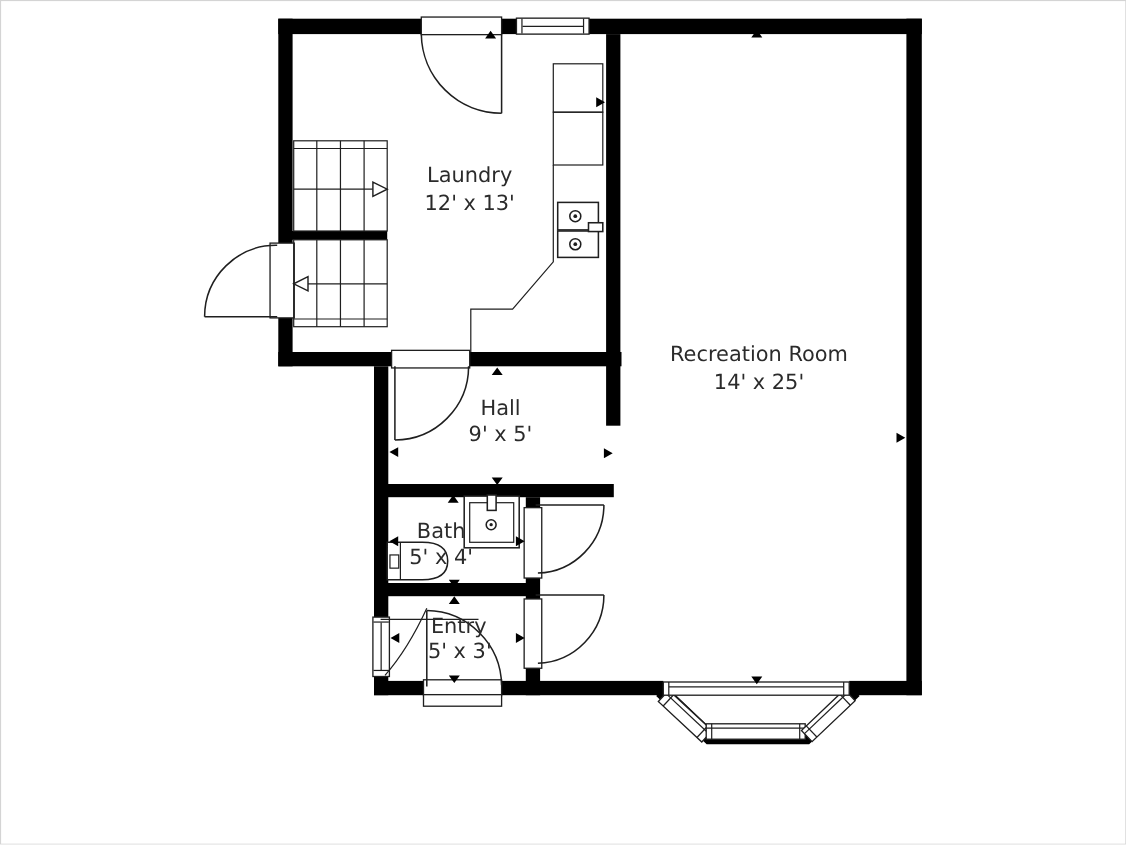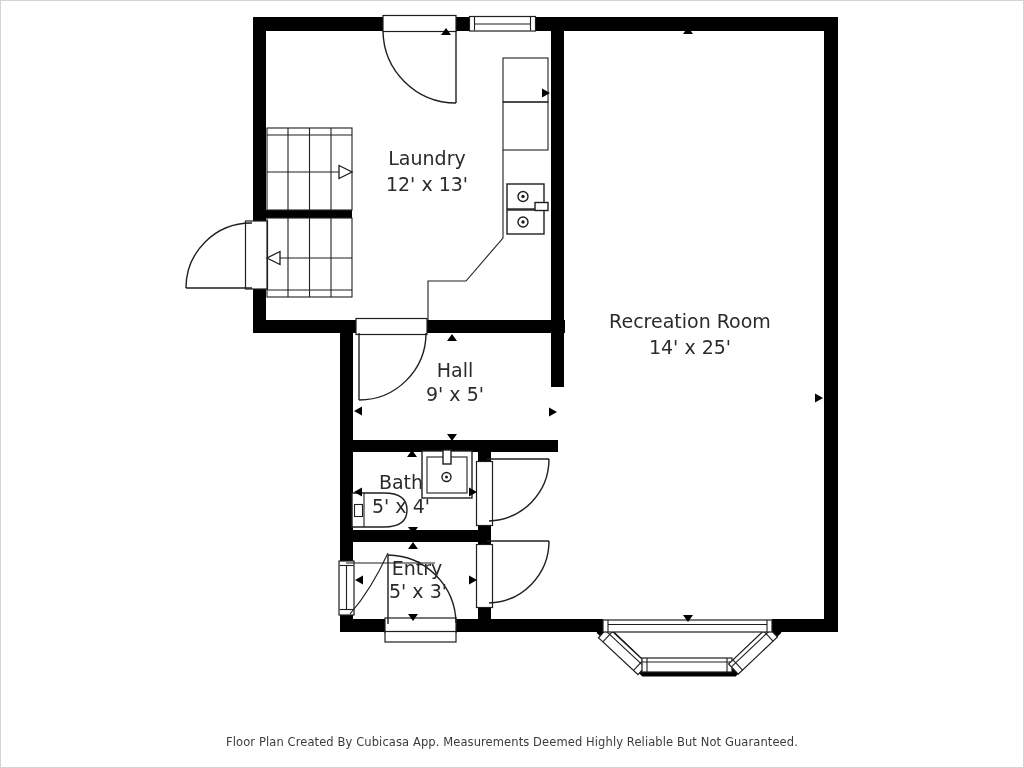--- a/index.html
+++ b/index.html
@@ -206,14 +206,13 @@
       <text class="room-dims" x="690" y="354">14' x 25'</text>
       <text class="room-name" x="455" y="377">Hall</text>
       <text class="room-dims" x="455" y="401">9' x 5'</text>
       <text class="room-name" x="401" y="489">Bath</text>
       <text class="room-dims" x="401" y="513">5' x 4'</text>
       <text class="room-name" x="417" y="575">Entry</text>
       <text class="room-dims" x="418" y="598">5' x 3'</text>
     </g>
   </svg>
 
-  <div class="footer">Floor Plan Created By Cubicasa App. Measurements Deemed Highly Reliable But Not Guaranteed.</div>
 </div>
 
 </body></html>

